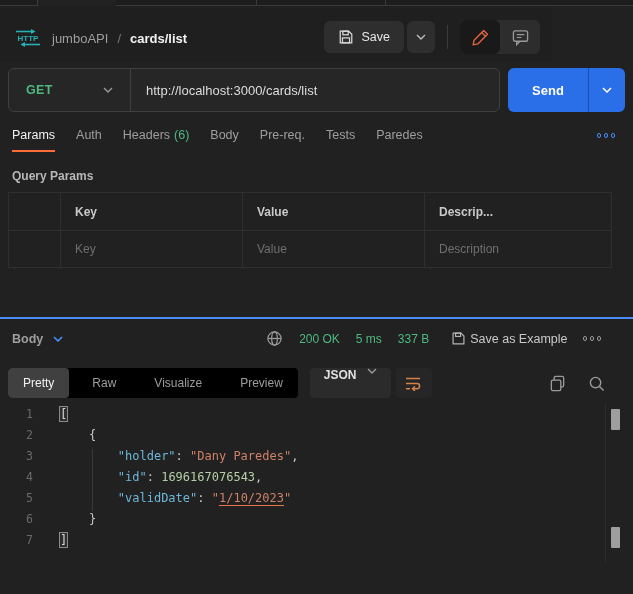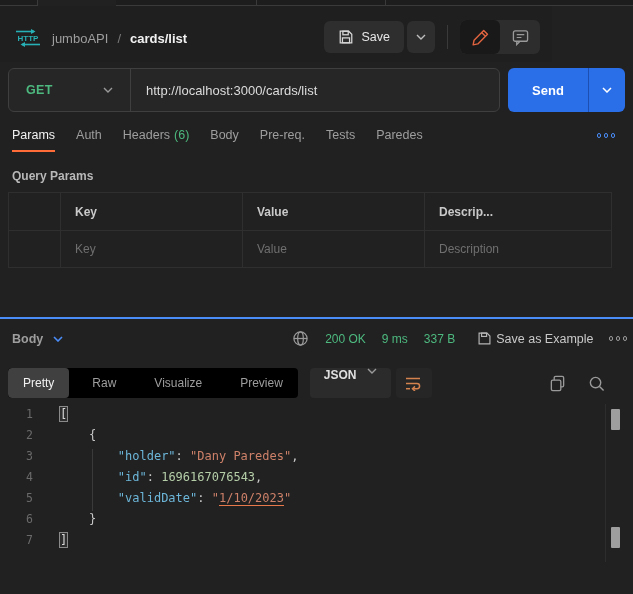--- a/index.html
+++ b/index.html
@@ -75,21 +75,21 @@
   .pcell.actions { gap:12px; padding-left:16px; }
   .bulk-edit { color:#c9c9c9; font-size:12px; cursor:pointer; }
 
   
   .splitter { position:absolute; left:0; top:317px; width:633px; height:2px; background:#4a8df8; cursor:row-resize; }
 
   
   .resp-bar { position:absolute; left:0; top:319px; width:633px; height:39px; display:flex; align-items:center; }
   .resp-body-dd { display:flex; align-items:center; gap:10px; margin-left:12px; cursor:pointer; }
   .resp-body-label { color:#9e9e9e; font-weight:700; font-size:12.5px; }
-  .resp-right { margin-left:auto; display:flex; align-items:center; padding-right:6px; }
+  .resp-right { margin-left:auto; display:flex; align-items:center; padding-right:32px; }
   .stat { color:#4db97f; font-size:12px; margin-left:16px; }
   .save-example { display:flex; align-items:center; gap:4px; margin-left:22px; color:#c9c9c9; font-size:12.5px; cursor:pointer; }
   .resp-more { margin-left:15px; cursor:pointer; }
 
   
   .views-row { position:absolute; left:8px; top:368px; width:617px; height:30px; display:flex; align-items:center; }
   .seg-ctl { display:flex; background:#000000; border-radius:4px; height:30px; overflow:hidden;gap:8px; }
   .seg-tab { padding:0 15px; display:flex; align-items:center; color:#9e9e9e; font-size:12px; cursor:pointer; }
   .seg-tab.active { background:#404040; color:#f2f2f2; border-radius:4px; }
   .fmt-pill { margin-left:12px; height:30px; background:#2b2b2b; border-radius:4px; display:flex;
@@ -233,21 +233,21 @@
       <path d="M1 1 L5 5 L9 1" stroke="#4a8df8" stroke-width="1.6" fill="none"></path>
     </svg>
   </div>
   <div class="resp-right">
     <svg width="17" height="17" viewBox="0 0 18 18">
       <circle cx="9" cy="9" r="7" stroke="#9a9a9a" stroke-width="1.3" fill="none"></circle>
       <ellipse cx="9" cy="9" rx="3" ry="7" stroke="#9a9a9a" stroke-width="1.3" fill="none"></ellipse>
       <path d="M2 9 H16" stroke="#9a9a9a" stroke-width="1.3"></path>
     </svg>
     <span class="stat">200 OK</span>
-    <span class="stat">9 ms</span>
+    <span class="stat">5 ms</span>
     <span class="stat">337 B</span>
     <div class="save-example">
       <svg width="15" height="15" viewBox="0 0 18 18">
         <path d="M2.5 2.5 H12 L15.5 6 V15.5 H2.5 Z" stroke="#b5b5b5" stroke-width="1.4" fill="none"></path>
         <rect x="5.5" y="2.5" width="6" height="4" stroke="#b5b5b5" stroke-width="1.4" fill="none"></rect>
       </svg>
       <span>Save as Example</span>
     </div>
     <span class="resp-more dots gray-o">
         <i></i>

